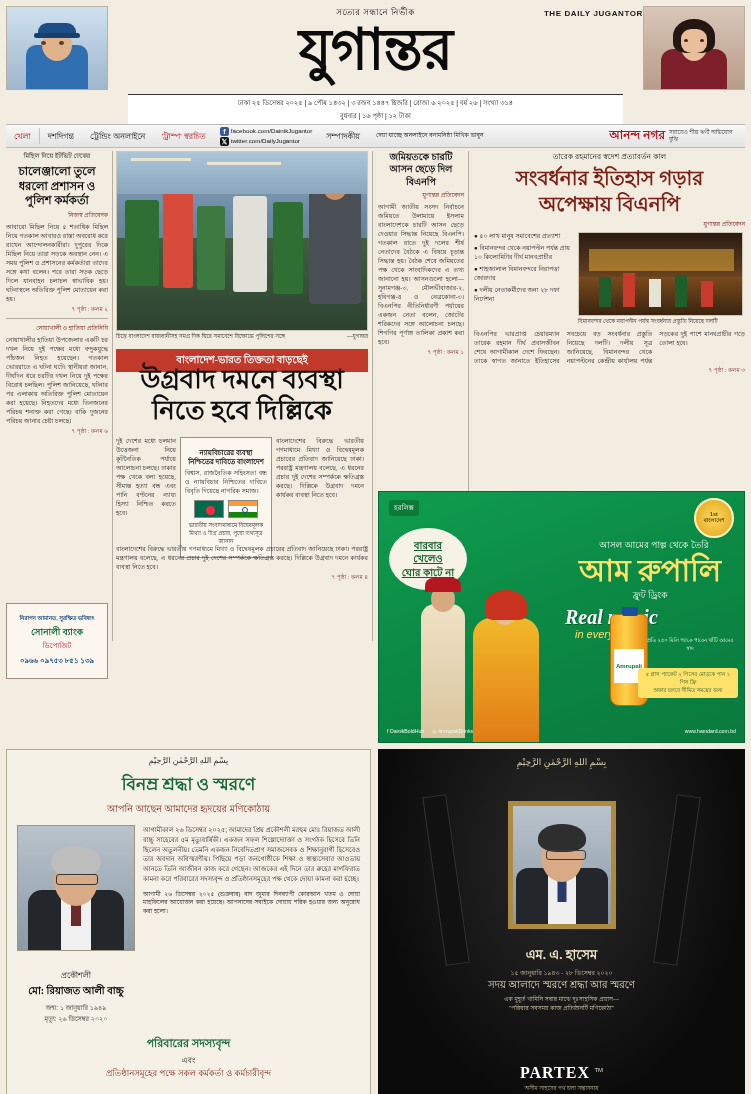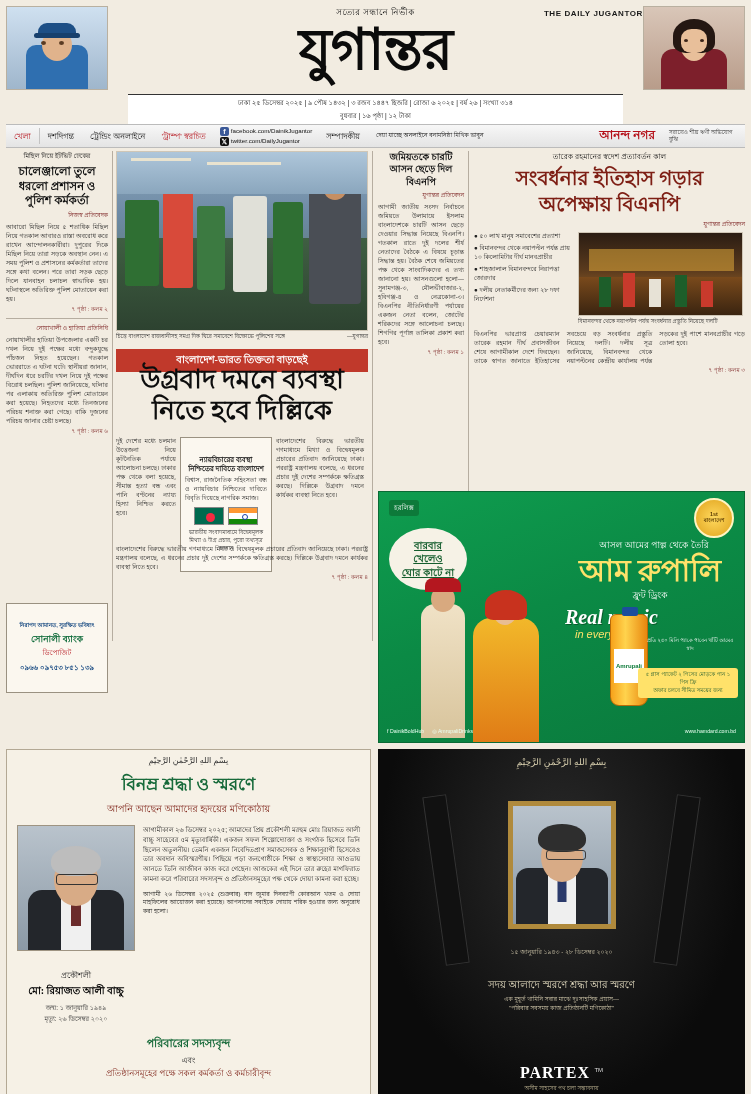--- a/index.html
+++ b/index.html
@@ -55,21 +55,21 @@
   .nav-item { padding: 0 8px; white-space: nowrap; }
   .nav-red { color: #b5121b; font-weight: normal; }
   .nav-social { display: flex; align-items: center; gap: 3px; line-height: 1.2; }
   .fbico, .twico {
     width: 9px; height: 9px; border-radius: 2px; display: inline-block;
     color: #fff; font-size: 7px; text-align: center; line-height: 9px; font-weight: bold;
   }
   .fbico { background: #3b5998; }
   .twico { background: #111; }
   .nav-right {
-    margin-left: auto; display: flex; align-items: center; gap: 14px; padding-right: 4px;
+    margin-left: auto; display: flex; align-items: center; gap: 4px; padding-right: 4px;
   }
   .anando { color: #b5121b; font-weight: bold; font-size: 12px; }
 
   
   .content { position: relative; margin: 3px 6px 0 6px; }
   .rule-v { position: absolute; width: 1px; background: #b6ada0; }
   .rule-h { position: absolute; height: 1px; background: #b6ada0; }
 
   .col { position: absolute; }
   .hl { font-family: "Liberation Serif", serif; font-weight: bold; color: #101010; }
@@ -94,21 +94,21 @@
     font-family: "Liberation Serif", serif; font-weight: bold;
     font-size: 20px; line-height: 1.3; text-align: center; color: #7e1f15;
   }
 
   
   .photo { position: relative; overflow: hidden; border: 1px solid #cfc6b6; }
   .rally { background: linear-gradient(180deg,#8fa8bd 0%,#6d8aa5 35%,#4f6d52 100%); }
   .crowd { background: linear-gradient(180deg,#2b1d13 0%,#5a3a1d 45%,#c07b2a 100%); }
 
   
-  .boxed { border: 1px solid #9a9181; padding: 18px 4px; background: #fbf7ef; }
+  .boxed { border: 1px solid #9a9181; padding: 11px 4px; background: #fbf7ef; }
 
   
   .ad-green {
     position: absolute; background: linear-gradient(160deg,#0f9d4f 0%,#0b8a45 45%,#0a7a3d 100%);
     color: #fff; overflow: hidden; border: 1px solid #0a6a35;
   }
   .ad-bn {
     position: absolute; background: #0d7a3a; color: #fff; border-radius: 3px;
     font-size: 7px; padding: 2px 5px;
   }
@@ -419,20 +419,21 @@
         <div class="portrait-bg"></div>
         <div class="suit" style="bottom:0;width:92px;height:56px;border-radius:12px 12px 0 0;"></div>
         <div style="position:absolute;left:50%;transform:translateX(-50%);bottom:0;width:28px;height:48px;background:#efefef;"></div>
         <div style="position:absolute;left:50%;transform:translateX(-50%);bottom:22px;width:9px;height:28px;background:#2b3a6b;"></div>
         <div class="head" style="top:26px;width:42px;height:50px;"></div>
         <div class="hair" style="top:18px;width:48px;height:28px;background:#2e2e2e;"></div>
         <div style="position:absolute;left:33px;top:44px;width:40px;height:10px;border:1.3px solid #3a3a3a;border-radius:3px;"></div>
       </div>
 
       <div style="position:absolute;left:0;right:0;top:196px;text-align:center;">
+        <div class="obit-hl" style="font-size:13px;color:#f2e9c9;">এম. এ. হাসেম</div>
         <div style="font-size:6.2px;color:#cfc6aa;margin-top:2px;">১৫ জানুয়ারি ১৯৪৩ - ২৮ ডিসেম্বর ২০২০</div>
       </div>
 
       <div style="position:absolute;left:22px;right:22px;top:228px;text-align:center;color:#e8e0c4;font-size:10px;">সদয় আলাদে স্মরণে শ্রদ্ধা আর স্মরণে</div>
 
       <div style="position:absolute;left:30px;right:30px;top:246px;text-align:center;color:#cfc6aa;font-size:6px;line-height:1.55;white-space:pre-line;">এক মুহূর্ত থামিনি সবার মাঝে দুঃসাহসিক প্রয়াস—
 "পরিবার সবসময় কাজ প্রতিষ্ঠানটি মণিকোঠা"</div>
 
       <div style="position:absolute;left:0;right:0;bottom:14px;text-align:center;">
         <span style="font-family:'Liberation Serif',serif;font-weight:bold;font-size:16px;color:#ffffff;letter-spacing:1px;">PARTEX</span>

